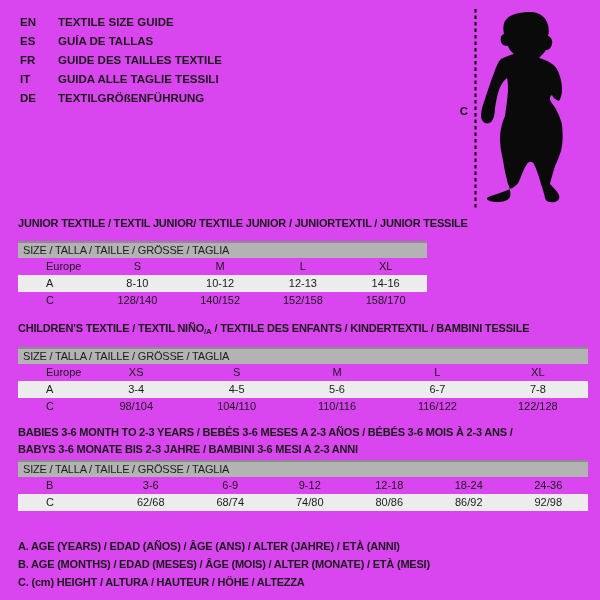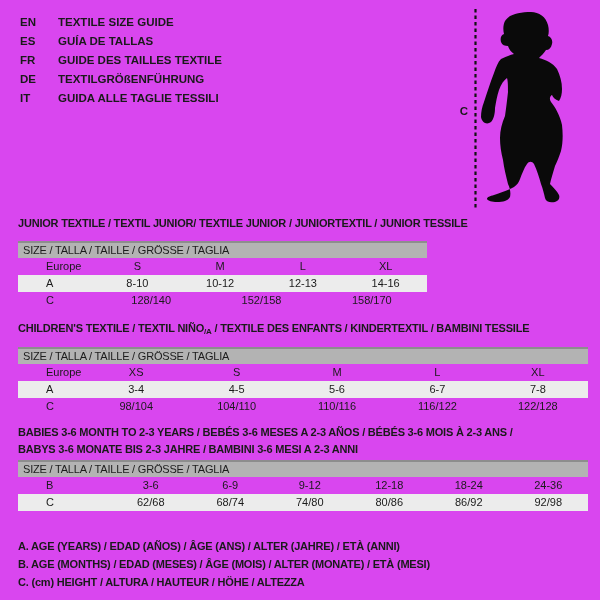--- a/index.html
+++ b/index.html
@@ -60,26 +60,26 @@
     </div>
     <div class="lang-row">
       <span class="lang-code">ES</span>
       <span class="lang-title">GUÍA DE TALLAS</span>
     </div>
     <div class="lang-row">
       <span class="lang-code">FR</span>
       <span class="lang-title">GUIDE DES TAILLES TEXTILE</span>
     </div>
     <div class="lang-row">
+      <span class="lang-code">IT</span>
+      <span class="lang-title">GUIDA ALLE TAGLIE TESSILI</span>
+    </div>
+    <div class="lang-row">
       <span class="lang-code">DE</span>
       <span class="lang-title">TEXTILGRÖßENFÜHRUNG</span>
-    </div>
-    <div class="lang-row">
-      <span class="lang-code">IT</span>
-      <span class="lang-title">GUIDA ALLE TAGLIE TESSILI</span>
     </div>
   </div>
 
   <div class="figure">
     <svg width="150" height="215" viewBox="0 0 150 215">
       <line x1="25.5" y1="9" x2="25.5" y2="208" stroke="#111111" stroke-width="2.2" stroke-dasharray="3.4,3.1"></line>
       <path fill="#0a0a0a" d="
         M81,12
         C89,12 96,17 98,25
         C99,29 99,33 98,36
@@ -144,20 +144,21 @@
     <div class="trow shaded">
       <span class="tlabel">A</span>
       <span class="tcell">8-10</span>
       <span class="tcell">10-12</span>
       <span class="tcell">12-13</span>
       <span class="tcell">14-16</span>
     </div>
     <div class="trow">
       <span class="tlabel">C</span>
       <span class="tcell">128/140</span>
+      <span class="tcell">140/152</span>
       <span class="tcell">152/158</span>
       <span class="tcell">158/170</span>
     </div>
   </div>
 
   <div class="tbl-title title-2">
     <span>CHILDREN'S TEXTILE / TEXTIL NIÑO</span><span class="subscr">/A</span><span> / TEXTILE DES ENFANTS / KINDERTEXTIL / BAMBINI TESSILE</span>
   </div>
   <div class="size-table t2">
     <div class="size-bar">SIZE / TALLA / TAILLE / GRÖSSE / TAGLIA</div>

